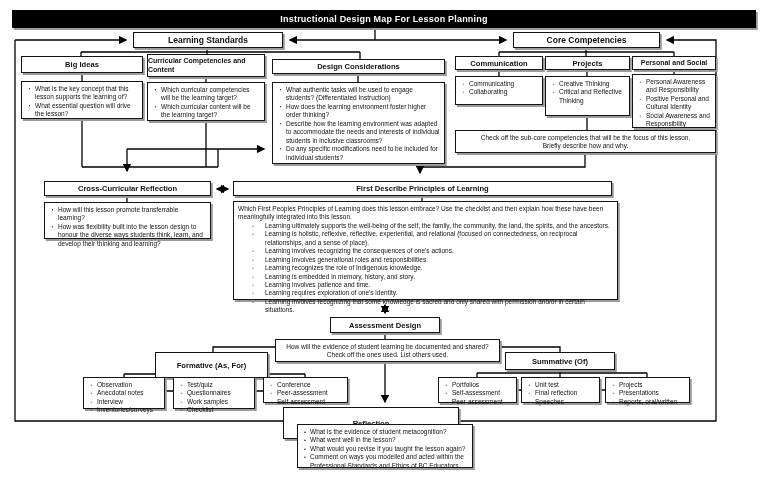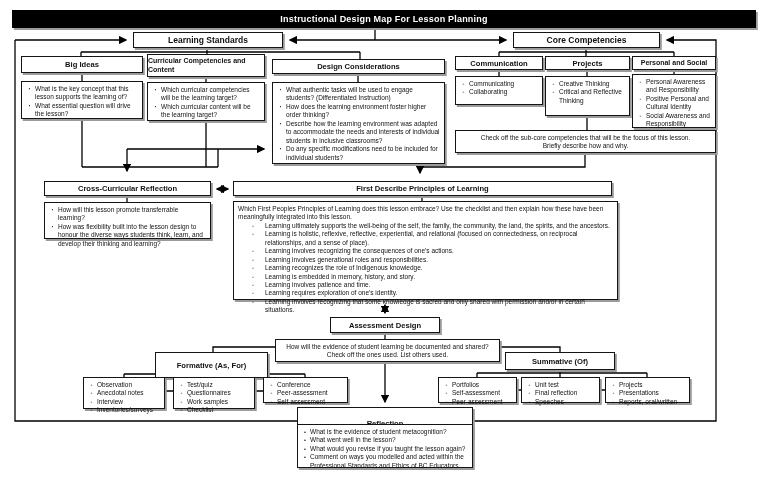--- a/index.html
+++ b/index.html
@@ -223,21 +223,21 @@
       <div class="item">Unit test</div>
       <div class="item">Final reflection</div>
       <div class="item">Speeches</div>
     </div>
   <div class="box body ilist" style="left:605px;top:377px;width:85px;height:26px">
       <div class="item">Projects</div>
       <div class="item">Presentations</div>
       <div class="item">Reports, oral/written</div>
     </div>
 
-  <div class="box tl f76" style="left:297px;top:407px;width:176px;height:32px">
+  <div class="box tl f76" style="left:283px;top:407px;width:176px;height:32px">
     <span>Reflection</span>
   </div>
   <div class="box body rlist" style="left:297px;top:424px;width:176px;height:44px">
       <div class="item">What is the evidence of student metacognition?</div>
       <div class="item">What went well in the lesson?</div>
       <div class="item">What would you revise if you taught the lesson again?</div>
       <div class="item">Comment on ways you modelled and acted within the Professional Standards and Ethics of BC Educators.</div>
     </div>
 
 </div>

